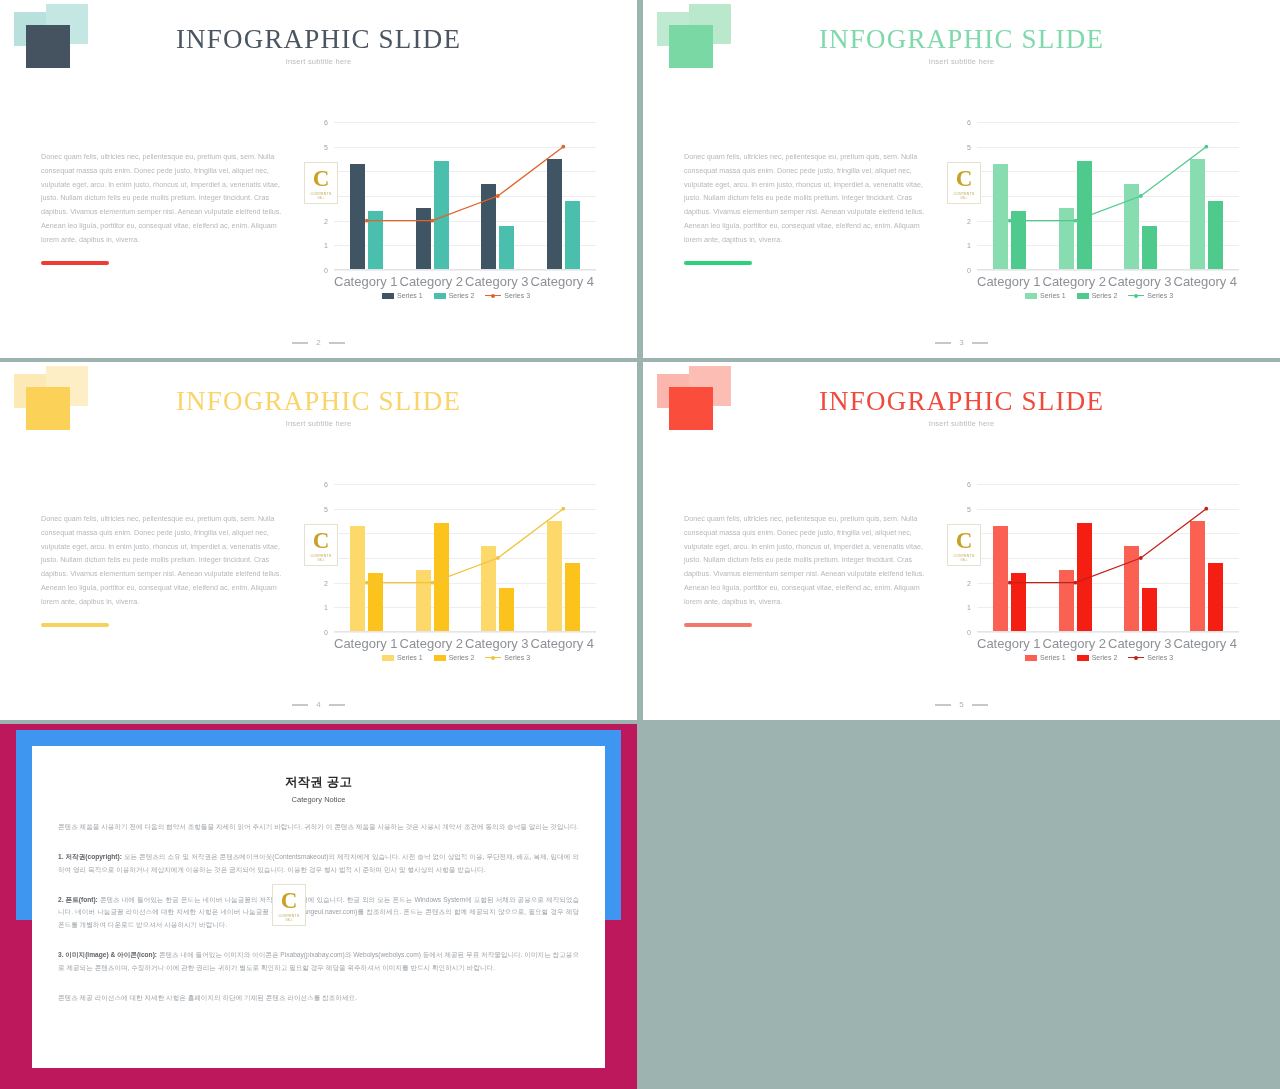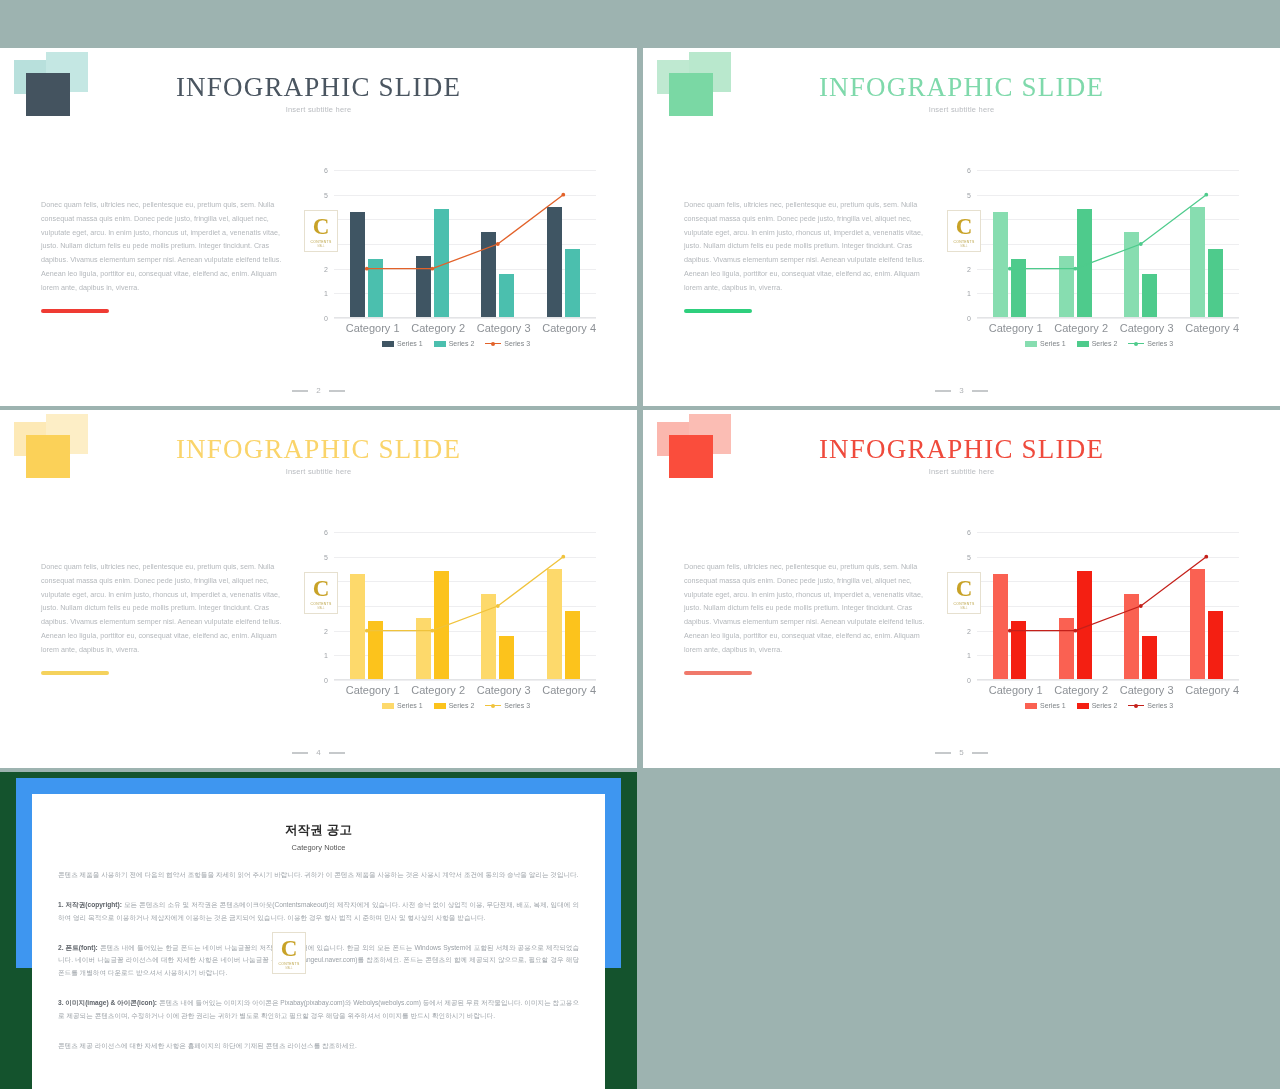--- a/index.html
+++ b/index.html
@@ -3,21 +3,21 @@
 <meta charset="utf-8">
 <style>
   * { box-sizing: border-box; margin: 0; padding: 0; }
   html, body { width: 1280px; height: 1089px; }
   body {
     background: #9db3b0;
     font-family: "Liberation Sans", sans-serif;
     position: relative;
     overflow: hidden;
   }
-  .canvas { position: absolute; inset: 0; margin-top: 48px; }
+  .canvas { position: absolute; inset: 0; }
 
   
   .slide {
     position: absolute;
     background: #ffffff;
     overflow: hidden;
   }
   .slide.s2 { left: 0;   top: 0;   width: 637px; height: 358px; }
   .slide.s3 { left: 643px; top: 0;   width: 637px; height: 358px; }
   .slide.s4 { left: 0;   top: 362px; width: 637px; height: 358px; }
@@ -75,21 +75,21 @@
     transform: translateY(-50%);
     font-size: 7px; color: #9fa3a8;
     white-space: nowrap;
   }
   .axis-base { position: absolute; left: 0; right: 0; bottom: 0; height: 1px; background: #e3e4e6; }
   .groups { position: absolute; inset: 0; display: flex; }
   .group { flex: 1; position: relative; display: flex; align-items: flex-end;
            justify-content: center; gap: 3px; }
   .bar { width: 15px; }
   .xlabels { position: absolute; left: 34px; right: 16px; top: 156px; display: flex; }
-  .xlabel { flex: 1; text-align: right; font-size: 11px; color: #8d9196; }
+  .xlabel { flex: 1; text-align: left; font-size: 13px; color: #8d9196; }
   .legend {
     position: absolute; left: 0; right: 0; top: 174px;
     display: flex; justify-content: center; align-items: center; gap: 11px;
   }
   .lg { display: flex; align-items: center; gap: 3px; font-size: 7px; color: #7e8387; }
   .lg .swatch { width: 12px; height: 6px; display: block; }
   .lg .lineswatch { width: 16px; height: 7px; position: relative; display: block; }
   .lg .lineswatch::before {
     content: ""; position: absolute; left: 0; right: 0; top: 3px; height: 1.4px;
   }
@@ -121,21 +121,21 @@
   .pager {
     position: absolute; left: 0; right: 0; bottom: 11px;
     display: flex; justify-content: center; align-items: center; gap: 8px;
     font-size: 8px; color: #b0b3b6;
   }
   .pager .dash { display: block; width: 16px; height: 2px; background: #c6c9cb; }
 
   
   .copyslide {
     position: absolute; left: 0; top: 724px; width: 637px; height: 365px;
-    background: #14532d;
+    background: #be185d;
   }
   .copyslide .frame {
     position: absolute; left: 16px; top: 6px; width: 605px; height: 190px;
     background: #3e96f0;
   }
   .copyslide .paper {
     position: absolute; left: 32px; top: 22px; width: 573px; height: 322px;
     background: #ffffff;
     padding: 28px 26px 0 26px;
   }

